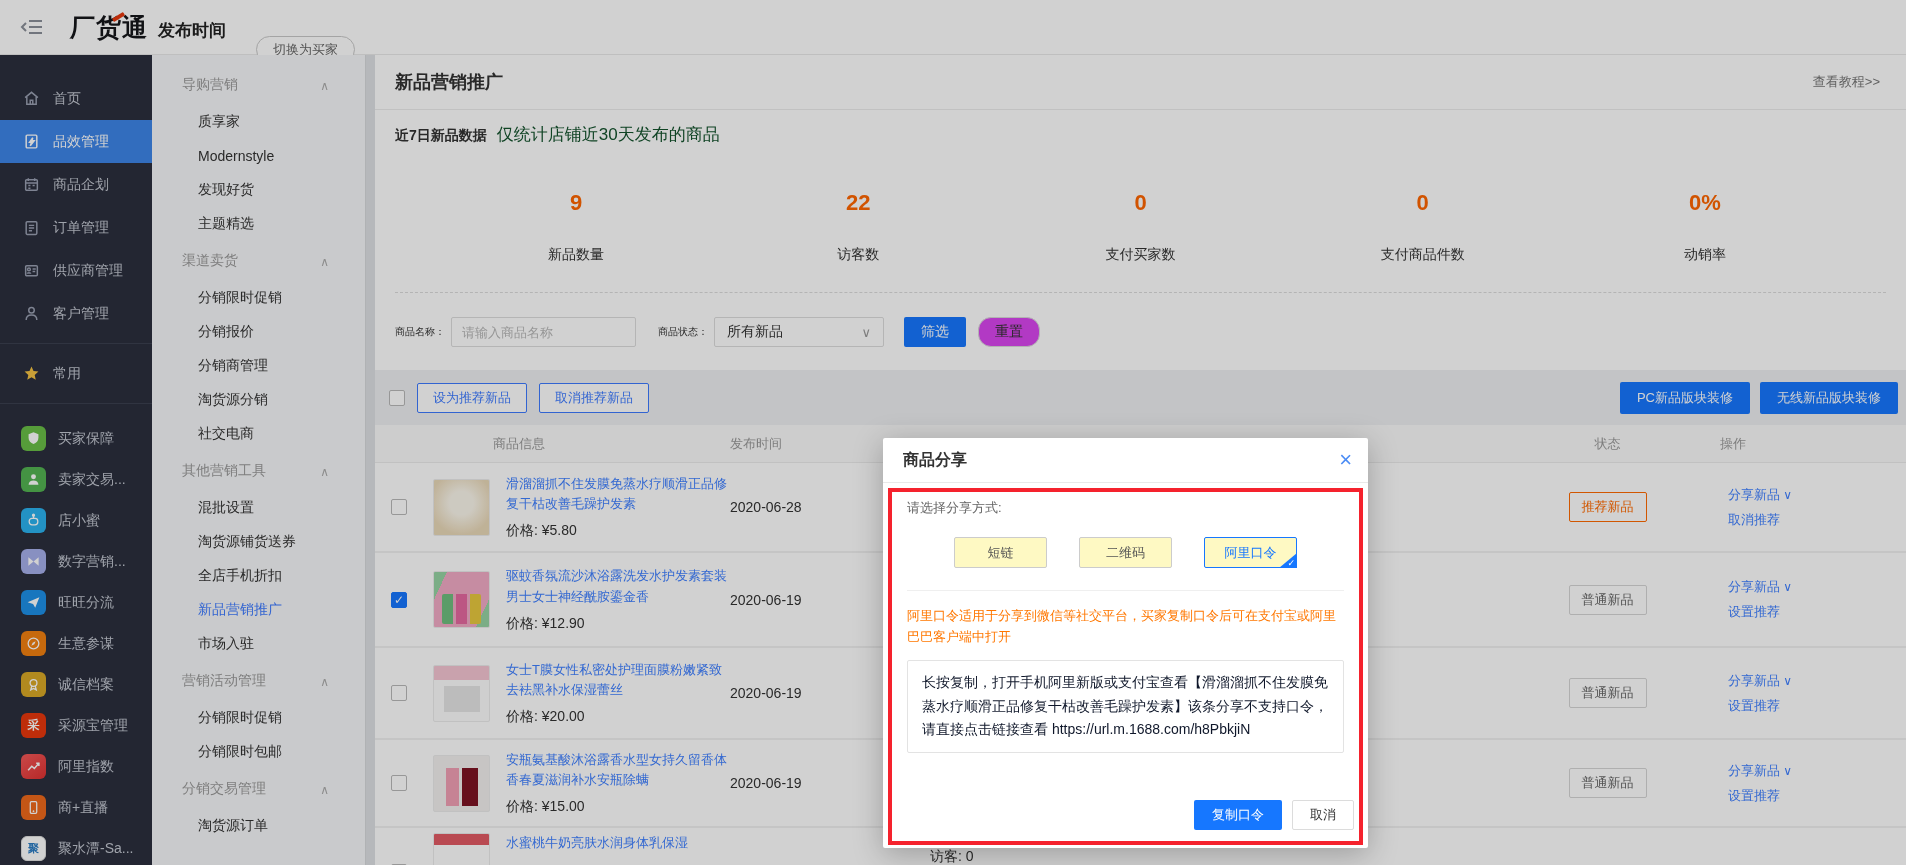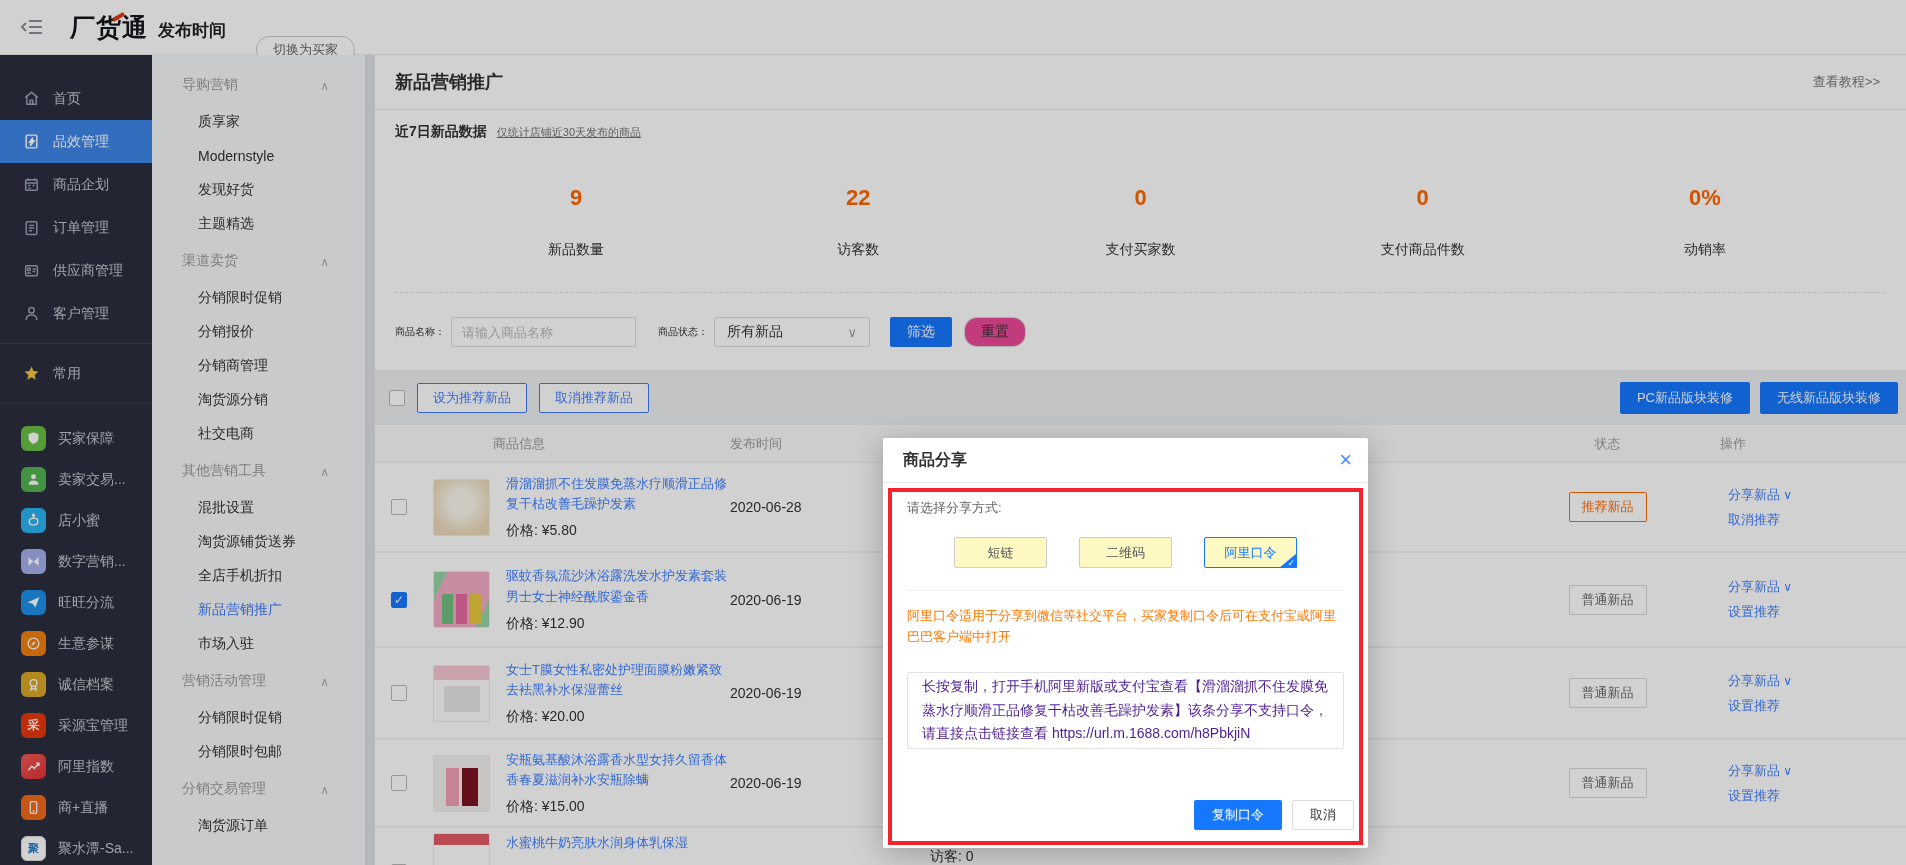--- a/index.html
+++ b/index.html
@@ -53,39 +53,39 @@
     border-left:1px solid #d7d9dc; z-index:2; }
   
   .main { position:absolute; top:55px; left:375px; right:0; bottom:0; background:#eef0f2; }
   .top-card { position:absolute; top:0; left:0; right:0; height:315px; background:#fff; }
   .title-row { height:55px; border-bottom:1px solid #ececec; display:flex; align-items:center;
     justify-content:space-between; padding:0 26px 0 20px; }
   .page-title { font-size:18px; font-weight:bold; color:#333; }
   .tutorial-link { font-size:13px; color:#777; cursor:pointer; }
   .stats-head { padding:13px 20px 0; display:flex; align-items:baseline; gap:10px; }
   .stats-title { font-size:14px; font-weight:bold; color:#333; }
-  .stats-note { font-size:11px; color:#737373;text-decoration:underline; }
+  .stats-note { font-size:17px; color:#14532d; }
   .stats-row { display:flex; padding:44px 60px 0; }
   .stat { flex:1; text-align:center; }
   .stat-val { font-size:22px; font-weight:bold; color:#ff6600; }
   .stat-lbl { font-size:14px; color:#333; margin-top:30px; }
   .dashed-sep { position:absolute; left:20px; right:20px; top:237px; border-top:1px dashed #dcdcdc; }
   .filter-row { position:absolute; top:262px; left:20px; right:0; height:30px; display:flex; align-items:center; }
   .f-label { font-size:10px; color:#333; }
   .f-input { width:185px; height:30px; border:1px solid #ddd; border-radius:2px; padding:0 10px;
     font-size:13px; color:#333; background:#fff; margin-left:6px; font-family:inherit; }
   .f-input::placeholder { color:#b8b8b8; }
-  .f-select { width:156px; height:30px; border:1px solid #ddd; border-radius:2px; background:#fff;
+  .f-select { width:170px; height:30px; border:1px solid #ddd; border-radius:2px; background:#fff;
     margin-left:6px; display:flex; align-items:center; justify-content:space-between; padding:0 12px;
     font-size:14px; color:#333; cursor:pointer; }
   .chev-down-g::after { content:"∨"; font-size:13px; color:#999; }
   .gap22 { width:22px; }
   .btn-primary { height:30px; background:#1677ff; color:#fff; border:none; border-radius:2px;
     font-size:14px; padding:0 17px; cursor:pointer; font-family:inherit; }
-  .btn-plain { height:30px; background:#ec4899; color:#333; border:1px solid #d9d9d9; border-radius:13px;
+  .btn-plain { height:30px; background:#d946ef; color:#333; border:1px solid #d9d9d9; border-radius:13px;
     font-size:14px; padding:0 16px; cursor:pointer; font-family:inherit; }
   .ml20 { margin-left:20px; } .ml12 { margin-left:12px; }
   
   .toolbar { position:absolute; top:315px; left:0; right:0; height:55px; display:flex; align-items:center; }
   .cb { width:16px; height:16px; border:1px solid #b9b9b9; border-radius:2px; background:#fff;
     cursor:pointer; flex:0 0 16px; }
   .cb.on { background:#1677ff; border-color:#1677ff; display:flex; align-items:center; justify-content:center; }
   .cb.on::after { content:"✓"; color:#fff; font-size:12px; line-height:1; }
   .toolbar .cb { margin-left:14px; }
   .btn-outline-blue { height:30px; background:#fff; border:1px solid #3e7bff; color:#3e7bff;
@@ -147,22 +147,22 @@
   .m-opts { display:flex; justify-content:center; gap:32px; margin-top:20px; }
   .opt { width:93px; height:31px; border:1px solid #ccc; border-radius:2px; background:#fef9c3;
     display:flex; align-items:center; justify-content:center; font-size:13px; color:#555;
     cursor:pointer; position:relative; }
   .opt.sel { border-color:#1677ff; color:#1677ff; }
   .opt-corner { position:absolute; right:-1px; bottom:-1px; width:18px; height:15px; background:#1677ff;
     clip-path:polygon(100% 0,100% 100%,0 100%); }
   .opt-corner::after { content:"✓"; position:absolute; right:2px; bottom:0px; color:#fff; font-size:9px; }
   .m-sep { border-top:1px solid #efefef; margin-top:22px; }
   .m-notice { margin-top:14px; font-size:13px; color:#ff7700; line-height:1.65; }
-  .m-sharebox { margin-top:24px; border:1px solid #e3e3e3; border-radius:2px; padding:2px 14px;
-    font-size:14px; color:#4c1d95; line-height:1.7; min-height:74px; }
+  .m-sharebox { margin-top:12px; border:1px solid #e3e3e3; border-radius:2px; padding:10px 14px;
+    font-size:14px; color:#0f172a; line-height:1.7; min-height:74px; }
   .m-foot { position:absolute; right:14px; bottom:18px; display:flex; gap:10px; }
   .btn-copy { width:88px; height:30px; background:#1677ff; color:#fff; border:none; border-radius:2px;
     font-size:13px; cursor:pointer; font-family:inherit; }
   .btn-cancel { width:62px; height:30px; background:#fff; border:1px solid #dcdcdc; color:#333;
     border-radius:2px; font-size:13px; cursor:pointer; font-family:inherit; }
   .annotation-rect { position:absolute; left:5px; top:50px; right:5px; bottom:3px;
     border:4px solid #f5222d; z-index:7; pointer-events:none; }
 </style>
 </head>
 <body>

